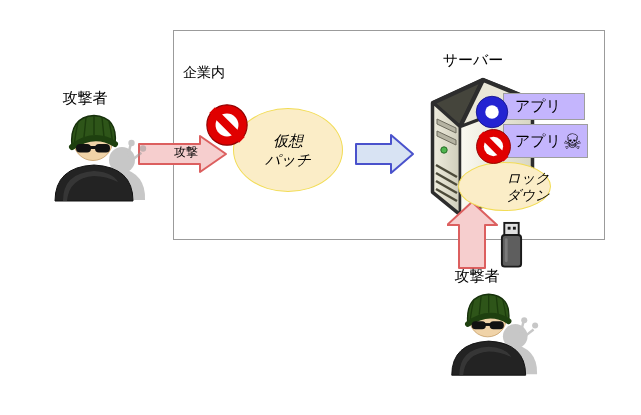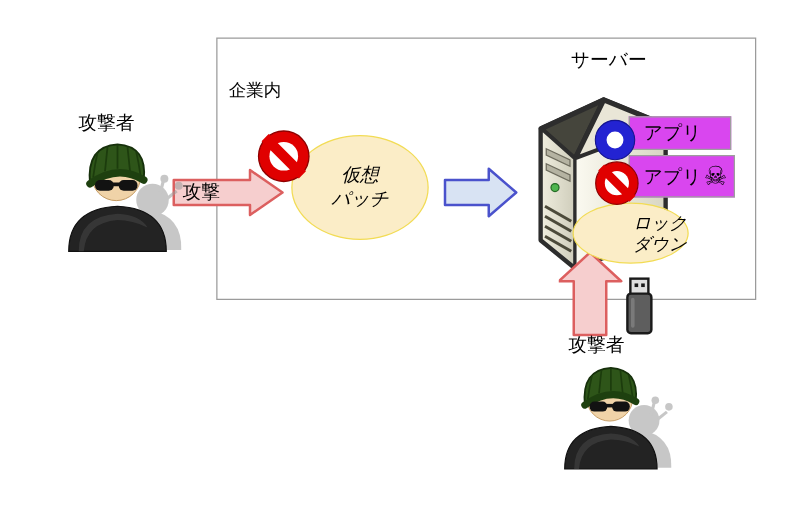--- a/index.html
+++ b/index.html
@@ -8,28 +8,28 @@
   .abs{position:absolute;}
   .company-box{left:173px;top:30px;width:432px;height:210px;border:1.5px solid #9b9b9b;
                box-sizing:border-box;background:#fff;}
   .company-label{position:absolute;left:9px;top:5px;font-size:14px;margin-top:28px;}
   .lbl{position:absolute;font-size:15px;text-align:center;white-space:nowrap;}
   .ellipse{position:absolute;border-radius:50%;background:#FBEDC7;border:1.5px solid #F2DC55;
            box-sizing:border-box;display:flex;flex-direction:column;align-items:center;
            justify-content:center;text-align:center;font-style:italic;}
   .virtual-patch{left:233px;top:108px;width:110px;height:84px;font-size:15px;line-height:19px;}
   .lockdown{left:458px;top:162px;width:93px;height:49px;font-size:14px;line-height:17px;padding-left:47px;}
-  .app-box{position:absolute;background:#d946ef;border:1px solid #9e9e9e;box-sizing:border-box;
+  .app-box{position:absolute;background:#c4b5fd;border:1px solid #9e9e9e;box-sizing:border-box;
            display:flex;align-items:center;}
   .app-box-1{left:503px;top:93px;width:82px;height:27px;}
   .app-box-2{left:503px;top:124px;width:85px;height:34px;}
   .app-label{font-size:15px;padding-left:11px;}
   .skull{font-size:21px;line-height:21px;margin-left:2px;}
-  .arrow-label{position:absolute;left:146px;top:144px;width:52px;text-align:left;
-               font-size:15px;}
+  .arrow-label{position:absolute;left:146px;top:144px;width:52px;text-align:right;
+               font-size:12px;}
   svg{display:block;}
 </style>
 </head>
 <body>
 
 <div class="stage">
 
   <svg width="0" height="0" style="position:absolute">
     <defs>
       <linearGradient id="rightFace" x1="0" y1="0" x2="1" y2="0">
@@ -70,21 +70,21 @@
         <circle cx="24" cy="24" r="12.5" fill="#ffffff"></circle>
         <rect x="1" y="19.6" width="46" height="8.8" fill="#E00000" transform="rotate(45 24 24)"></rect>
       </g>
     </defs>
   </svg>
 
   <div class="abs company-box">
     <div class="company-label">企業内</div>
   </div>
 
-  <div class="lbl" style="left:436px;top:39px;width:74px;margin-left:14px;">サーバー</div>
+  <div class="lbl" style="left:436px;top:51px;width:74px;">サーバー</div>
   <svg class="abs" style="left:429px;top:70px" width="106" height="152" viewBox="0 0 106 152">
     <polygon points="54,10 103,30 103,118 31,144 4,122 4,33" fill="#ECEADC" stroke="#2D2D2D" stroke-width="4.5" stroke-linejoin="round"></polygon>
     <polygon points="54,10 4,33 31,57" fill="#45453C" stroke="#2D2D2D" stroke-width="4" stroke-linejoin="round"></polygon>
     <polygon points="54,10 103,30 31,57" fill="#E9E6D7" stroke="#2D2D2D" stroke-width="4" stroke-linejoin="round"></polygon>
     <polygon points="4,33 31,57 31,144 4,122" fill="url(#frontFace)" stroke="#2D2D2D" stroke-width="2.5" stroke-linejoin="round"></polygon>
     <polygon points="31,57 103,30 103,118 31,144" fill="url(#rightFace)" stroke="#2D2D2D" stroke-width="2.5" stroke-linejoin="round"></polygon>
     <polygon points="8,49 27,58 27,63 8,54" fill="#B5B3A2" stroke="#6E6C5E" stroke-width="1"></polygon>
     <polygon points="8,61 27,70 27,75 8,66" fill="#B5B3A2" stroke="#6E6C5E" stroke-width="1"></polygon>
     <circle cx="15" cy="80" r="3.2" fill="#4FB54F" stroke="#266B26" stroke-width="1"></circle>
     <g stroke="#4C4A3A" stroke-width="2.4">

